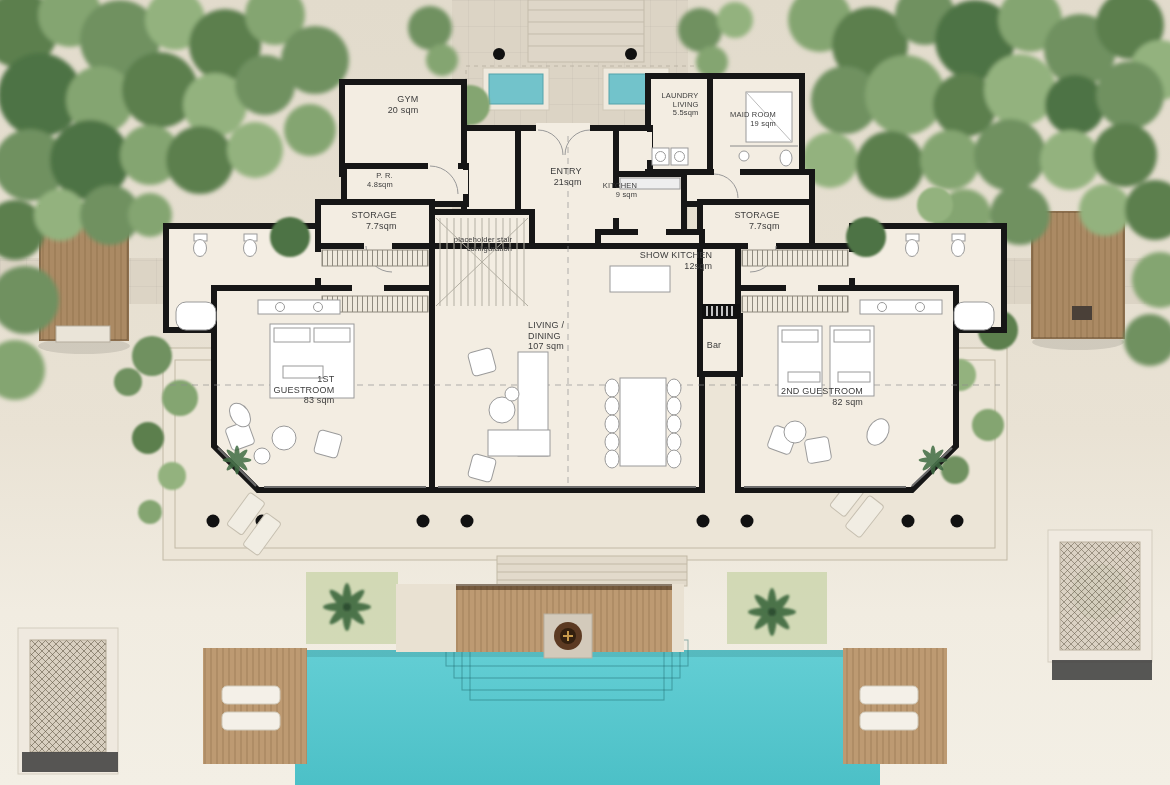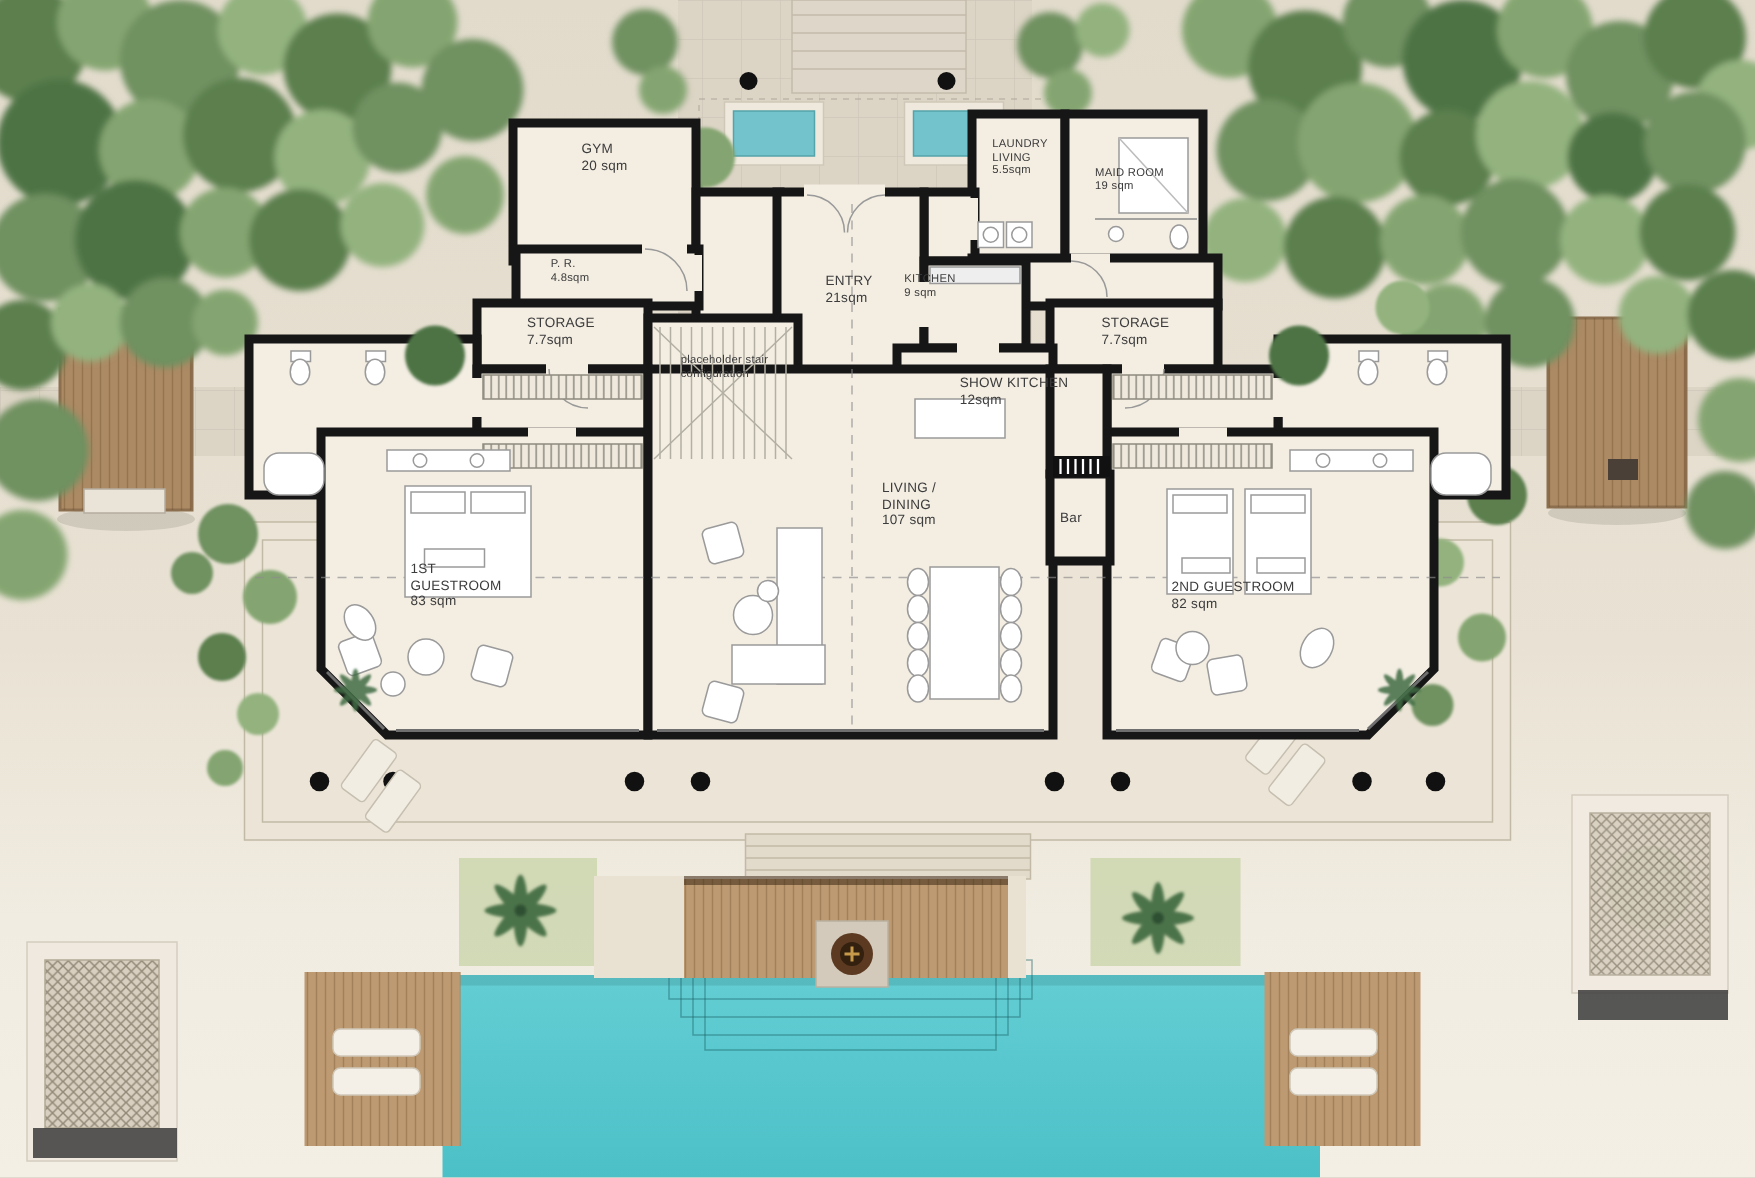--- a/index.html
+++ b/index.html
@@ -1,19 +1,19 @@
 <!DOCTYPE html>
 <html><head>
 <meta charset="utf-8">
 <style>
   html,body{margin:0;padding:0;background:#d8d2c6;}
   .stage{position:relative;width:1170px;height:785px;overflow:hidden;
          font-family:"Liberation Sans",sans-serif;}
   .stage svg{position:absolute;left:0;top:0;}
-  .lbl{position:absolute;transform:translateX(-50%);text-align:left;
+  .lbl{position:absolute;transform:translateX(-50%);text-align:right;
        color:#3c3c3c;font-size:9px;line-height:10.5px;white-space:nowrap;
        letter-spacing:.2px;z-index:5;}
   .lbl span{display:block;}
   .lbl.small{font-size:7.5px;line-height:8.5px;}
   .lbl.left{transform:none;text-align:left;}
 </style>
 </head>
 <body>
 
 <div class="stage">
@@ -472,21 +472,21 @@
       <span>20 sqm</span>
     </div>
 <div class="lbl small" style="left:380px;top:172px">
   <span>P. R.</span>
       <span>4.8sqm</span>
     </div>
 <div class="lbl" style="left:374px;top:210px">
   <span>STORAGE</span>
       <span>7.7sqm</span>
     </div>
-<div class="lbl" style="left:566px;top:182px">
+<div class="lbl" style="left:566px;top:166px">
   <span>ENTRY</span>
       <span>21sqm</span>
     </div>
 <div class="lbl small" style="left:620px;top:182px">
   <span>KITCHEN</span>
       <span>9 sqm</span>
     </div>
 <div class="lbl small" style="left:680px;top:92px">
   <span>LAUNDRY</span>
       <span>LIVING</span>
@@ -501,21 +501,21 @@
       <span>7.7sqm</span>
     </div>
 <div class="lbl small" style="left:483px;top:236px">
   <span>placeholder stair</span>
       <span>configuration</span>
     </div>
 <div class="lbl" style="left:676px;top:250px">
   <span>SHOW KITCHEN</span>
       <span>12sqm</span>
     </div>
-<div class="lbl left" style="left:588px;top:320px">
+<div class="lbl left" style="left:528px;top:320px">
   <span>LIVING /</span>
       <span>DINING</span>
       <span>107 sqm</span>
     </div>
 <div class="lbl" style="left:714px;top:340px">
   <span>Bar</span>
     </div>
 <div class="lbl" style="left:304px;top:374px">
   <span>1ST</span>
       <span>GUESTROOM</span>

